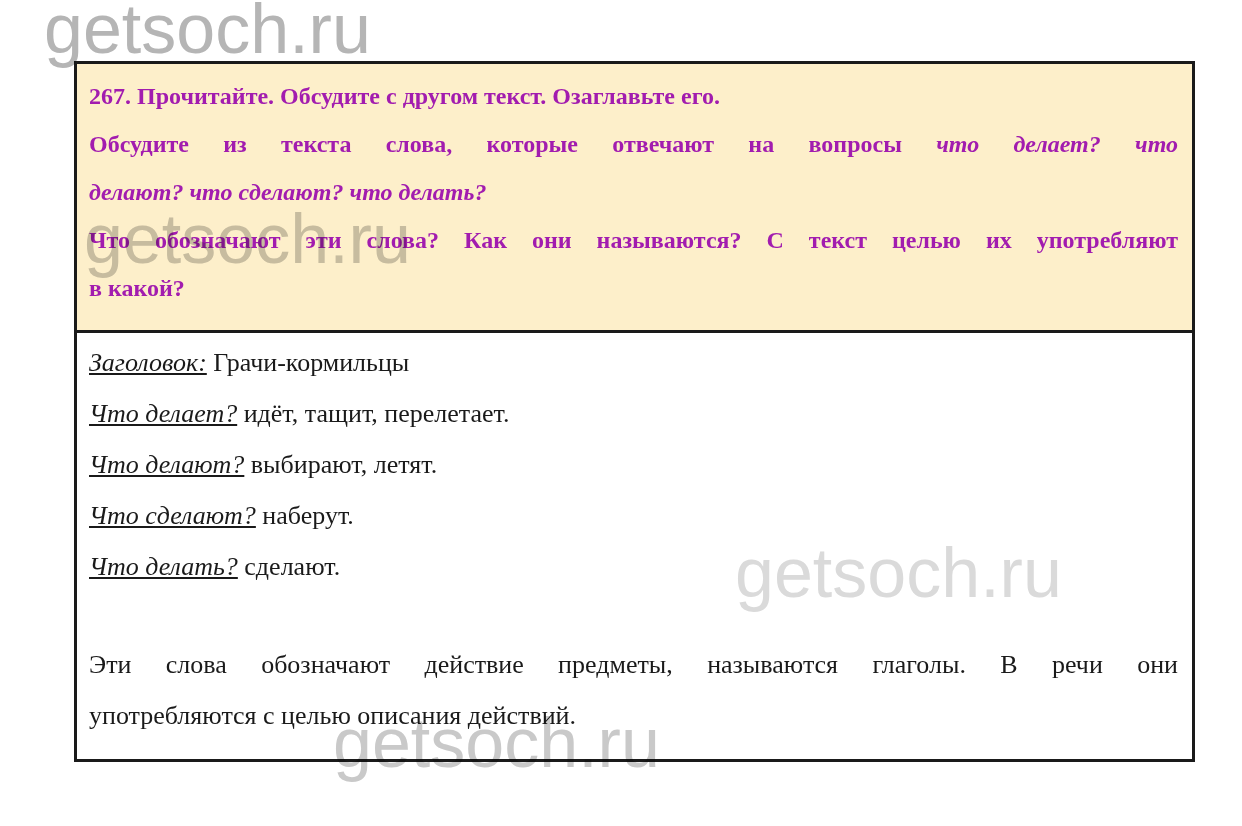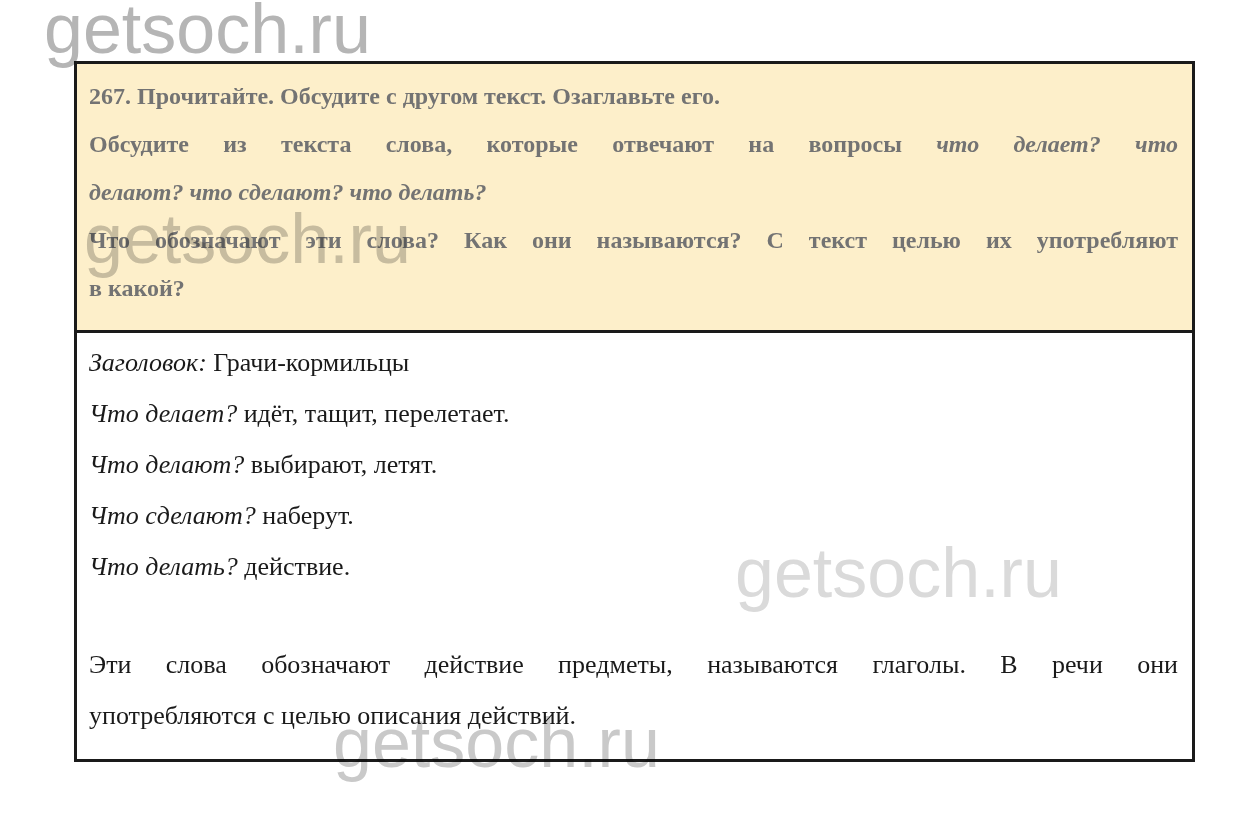--- a/index.html
+++ b/index.html
@@ -49,21 +49,21 @@
     z-index: 1;
   }
   .task-section {
     box-sizing: border-box;
     background: #fdefca;
     border-bottom: 3px solid #1a1a1a;
     height: 269px;
     padding: 8px 14px 0 12px;
     font-size: 24px;
     font-weight: bold;
-    color: #737373;
+    color: #a21caf;
   }
   .task-line {
     line-height: 48px;
     white-space: nowrap;
   }
   .task-line.justified {
     white-space: normal;
     text-align: justify;
     text-align-last: justify;
   }
@@ -73,21 +73,21 @@
     box-sizing: border-box;
     background: #ffffff;
     padding: 4px 14px 0 12px;
     font-size: 26px;
     color: #1a1a1a;
   }
   .answer-line {
     line-height: 51px;
     white-space: nowrap;
   }
-  .q-italic { font-style: italic; }
+  .q-italic { font-style: italic; text-decoration: underline; }
   .conclusion {
     margin-top: 47px;
   }
   .conclusion-line1 {
     line-height: 51px;
     text-align: justify;
     text-align-last: justify;
   }
   .conclusion-line2 {
     line-height: 51px;
@@ -138,21 +138,21 @@
       <div class="answer-line">
         <span class="q-italic">Что делают?</span>
         <span>выбирают, летят.</span>
       </div>
       <div class="answer-line">
         <span class="q-italic">Что сделают?</span>
         <span>наберут.</span>
       </div>
       <div class="answer-line">
         <span class="q-italic">Что делать?</span>
-        <span>действие.</span>
+        <span>сделают.</span>
       </div>
 
       <div class="conclusion">
         <div class="conclusion-line1">Эти слова обозначают действие предметы, называются глаголы. В речи они</div>
         <div class="conclusion-line2">употребляются с целью описания действий.</div>
       </div>
     </div>
 
   </div>
 </div>

